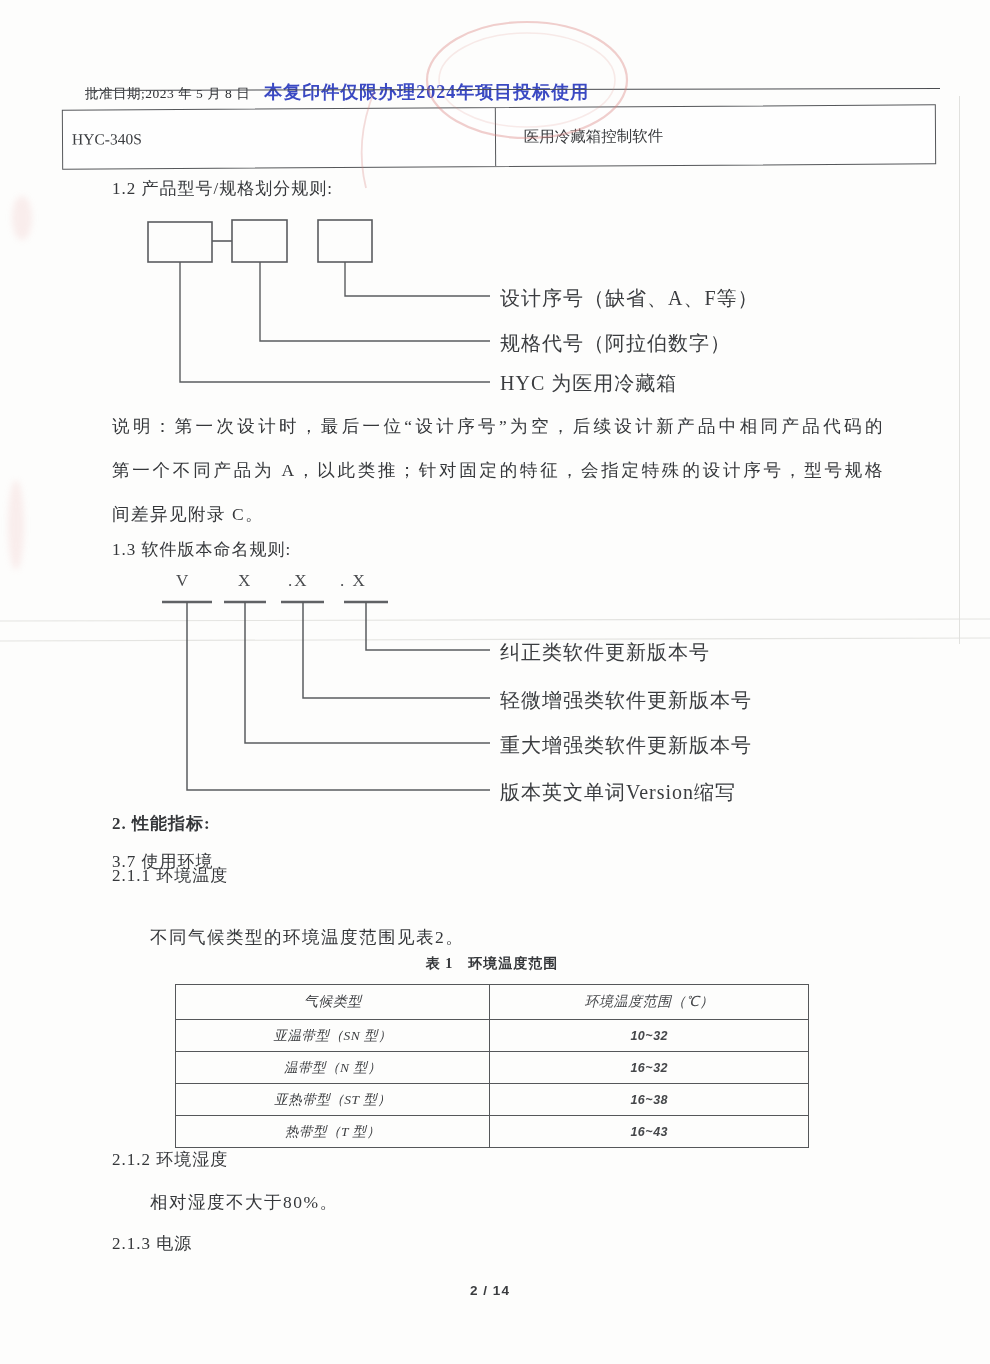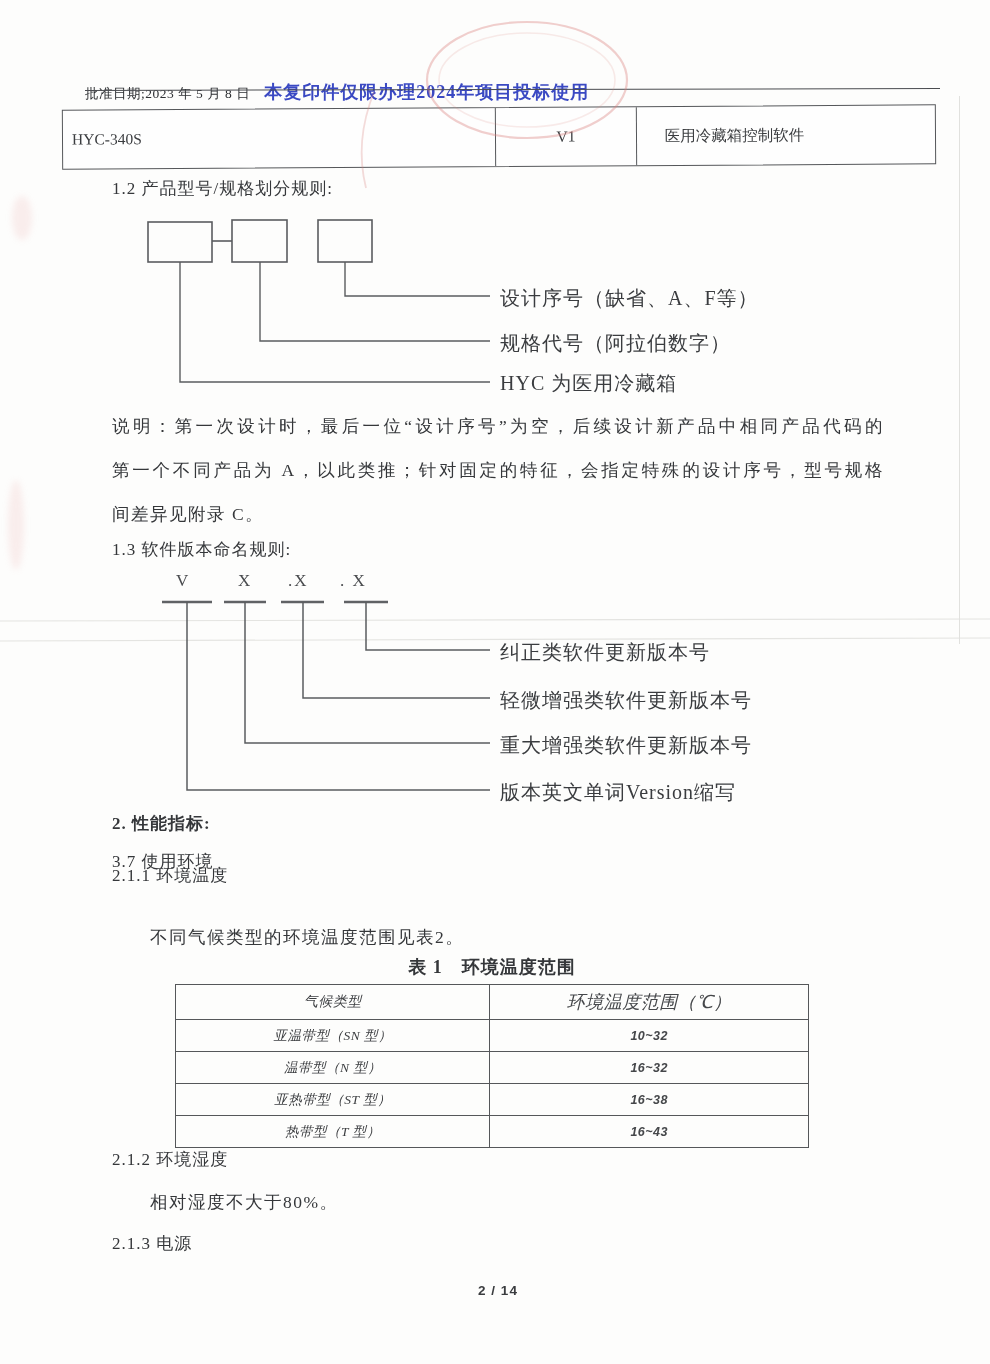--- a/index.html
+++ b/index.html
@@ -23,48 +23,47 @@
   .doc-cell:first-child{border-left:none;justify-content:flex-start;padding-left:9px;}
   .dc1{width:423px;} .dc2{width:140px;} .dc3{width:125px;} .dc4{width:183px;padding:0 6px;}
   
   .h2{font-size:17px;letter-spacing:1px;}
   .bold{font-weight:bold;font-family:Liberation Serif, serif;}
   .body-txt{font-size:17.5px;letter-spacing:1.5px;}
   .jline{width:772px;text-align:justify;text-align-last:justify;}
   .diagram-label{font-size:20px;letter-spacing:1px;color:#3a3c3f;white-space:nowrap;}
   .vtoken{font-size:17px;color:#4a4c4f;letter-spacing:2px;white-space:pre;}
   
-  .t1-title{left:175px;top:955px;width:634px;text-align:center;font-size:18px;font-weight:bold;letter-spacing:1px;}
+  .t1-title{left:175px;top:955px;width:634px;text-align:center;font-size:14px;font-weight:bold;letter-spacing:1px;}
   .t1{left:175px;top:984px;width:634px;border:1.8px solid #46484b;border-collapse:collapse;
       font-size:13.5px;color:#3c3e41;font-style:italic;}
   .t1 td{border:1.2px solid #55575a;text-align:center;height:29px;letter-spacing:.5px;}
   .t1 .hrow td{height:32px;font-size:14px;}
   .t1 .c1{width:314px;} .t1 .c2{width:318px;font-family:"Liberation Sans","DejaVu Sans",sans-serif;font-size:12.5px;font-weight:bold;color:#45474a;}
-  .t1 .hrow .c2{font-family:"Liberation Serif",serif;font-weight:normal;font-size:18px;}
+  .t1 .hrow .c2{font-family:"Liberation Serif",serif;font-weight:normal;font-size:14px;}
   
   .footer-page{left:0;top:1283px;width:980px;text-align:center;
-    font-family:"Liberation Sans","DejaVu Sans",sans-serif;font-size:13.5px;font-weight:bold;color:#3a3c3f;letter-spacing:1px;padding-left:8px;}
+    font-family:"Liberation Sans","DejaVu Sans",sans-serif;font-size:13.5px;font-weight:bold;color:#3a3c3f;letter-spacing:1px;}
   
   .scan-edge{left:959px;top:96px;width:1px;height:548px;background:#e1e1de;}
   .pink-blob{background:rgba(226,140,140,.14);border-radius:50%;filter:blur(3px);}
   svg{display:block;}
 </style>
 </head>
 <body>
 
 <div class="page">
 
   <div class="abs hdr-line">
     <span class="hdr-date">批准日期;2023 年 5 月 8 日</span><span class="hdr-notice" style="color:#3a49c3">本复印件仅限办理2024年项目投标使用</span>
   </div>
   <div class="abs hdr-underline"></div>
 
   <div class="abs doc-table">
     <div class="doc-cell dc1">HYC-340S</div>
-    <div class="doc-cell dc2">V1</div>
     <div class="doc-cell dc4">医用冷藏箱控制软件</div>
   </div>
 
   <div class="abs h2" style="left:112px;top:177px;">1.2 产品型号/规格划分规则:</div>
 
   <svg class="abs" style="left:0;top:210px;" width="990" height="200" viewBox="0 0 990 200">
     <g fill="none" stroke="#5a5c5f" stroke-width="1.6">
       <rect x="148" y="12" width="64" height="40"></rect>
       <rect x="232" y="10" width="55" height="42"></rect>
       <rect x="318" y="10" width="54" height="42"></rect>

